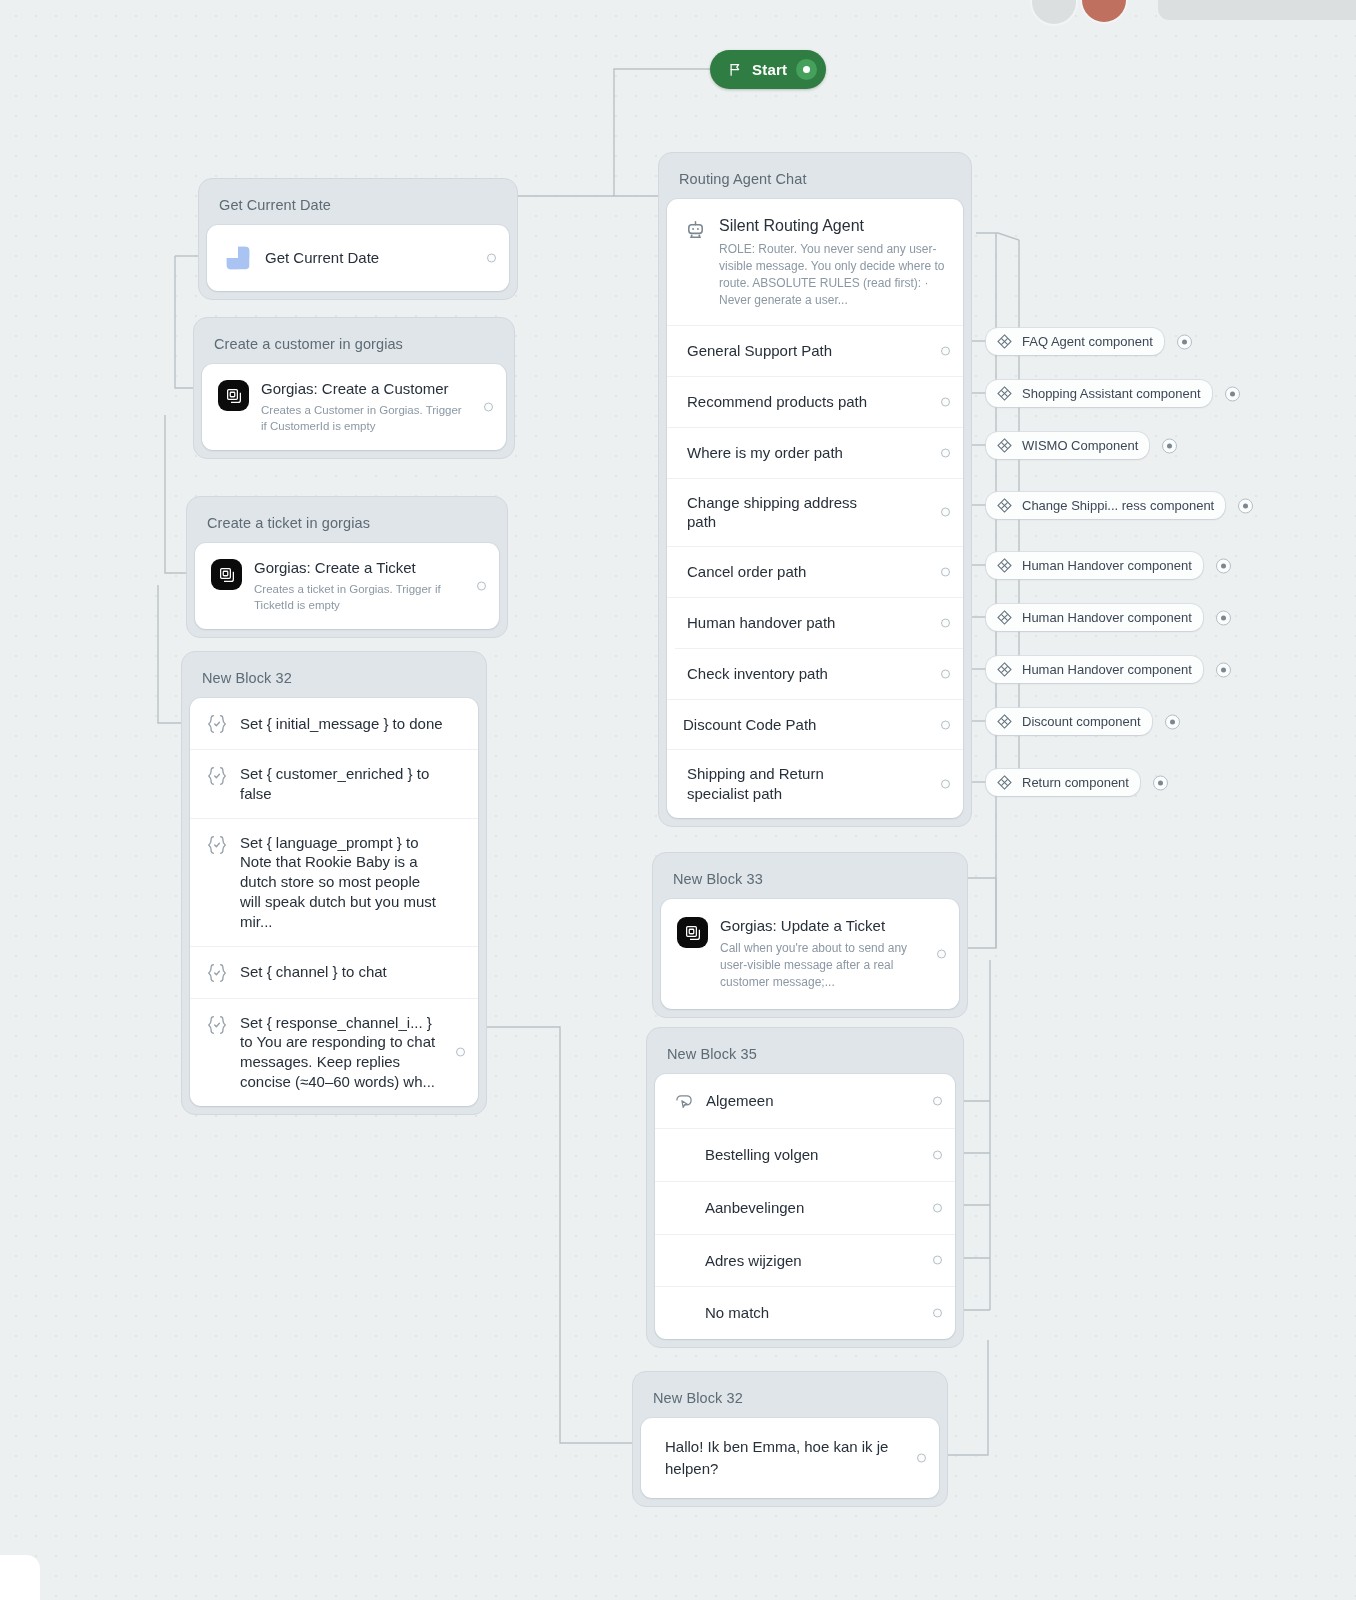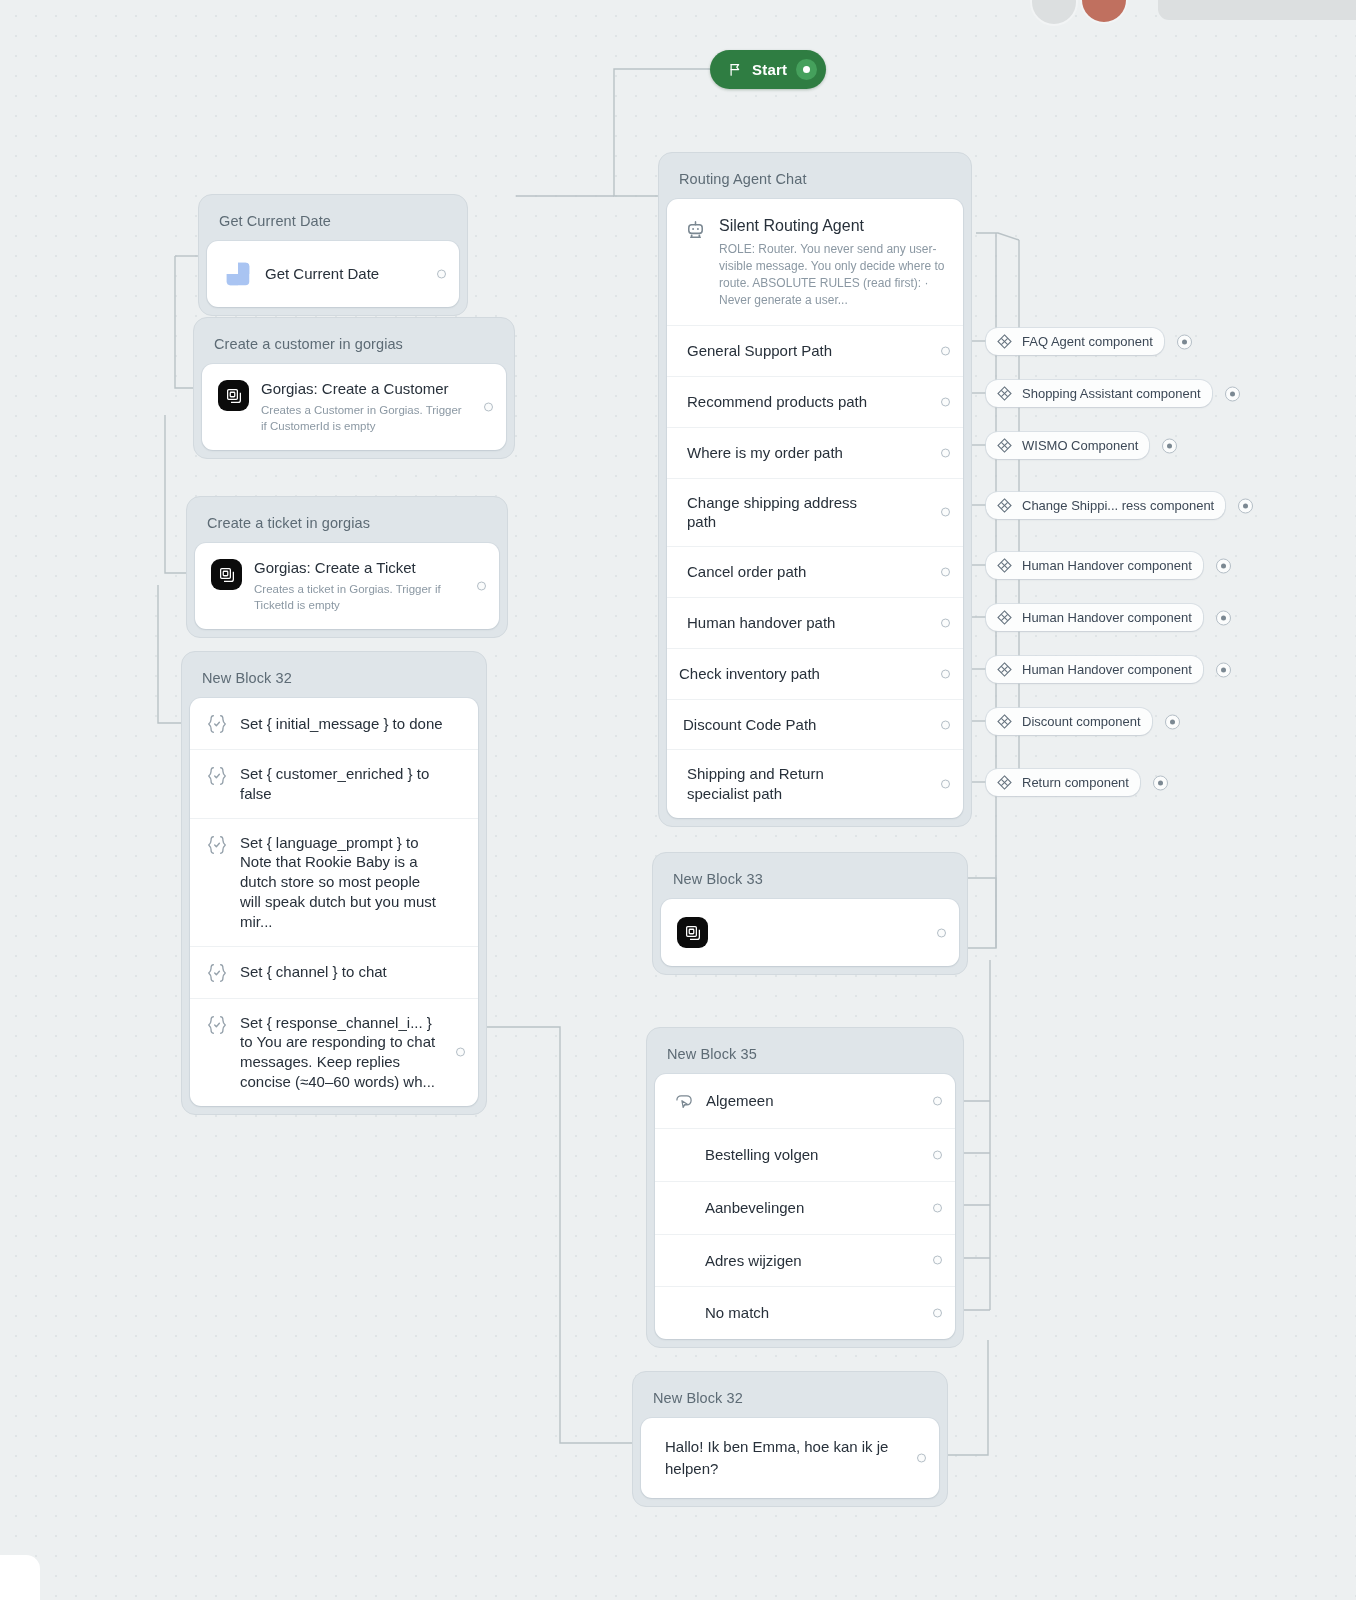--- a/index.html
+++ b/index.html
@@ -171,21 +171,21 @@
         <path d="M5 21V4"></path>
           <path d="M5 4h12l-3 4 3 4H5"></path>
       </svg>
     </span>
     <span class="lbl">Start</span>
     <span class="sport">
         <i></i>
       </span>
   </div>
 
-  <div class="block" style="left:198px; top:194px; width:270px;">
+  <div class="block" style="left:198px; top:178px; width:320px;">
     <div class="block-title">Get Current Date</div>
     <div class="card">
       <div class="row" style="align-items:center; padding-top:18px; padding-bottom:18px;">
         <span class="ic ic-date">
           <svg viewBox="0 0 32 32" width="30" height="30">
             <path d="M16 4 h8 a4 4 0 0 1 4 4 v8 h-12 z" fill="#a9c4f2"></path>
             <path d="M8 16 h8 v12 h-8 a4 4 0 0 1 -4 -4 v-8 z" fill="#a9c4f2" transform="translate(0,0)"></path>
             <path d="M4 8 a4 4 0 0 1 4 -4 h8 v12 h-12 z" fill="#ffffff"></path>
             <path d="M16 16 h12 v8 a4 4 0 0 1 -4 4 h-8 z" fill="#a9c4f2"></path>
             <path d="M4 16 h12 v12 h-8 a4 4 0 0 1 -4 -4 z" fill="#ffffff"></path>
@@ -343,21 +343,21 @@
         <span class="port"></span>
       </div>
       <div class="row" style="align-items:center; padding:15px 34px 15px 20px;">
         <span class="row-title">Cancel order path</span>
         <span class="port"></span>
       </div>
       <div class="row" style="align-items:center; padding:15px 34px 15px 20px;">
         <span class="row-title">Human handover path</span>
         <span class="port"></span>
       </div>
-      <div class="row" style="align-items:center; padding:15px 34px 15px 12px;">
+      <div class="row" style="align-items:center; padding:15px 34px 15px 12px;margin-left:8px;">
         <span class="row-title">Check inventory path</span>
         <span class="port"></span>
       </div>
       <div class="row" style="align-items:center; padding:15px 34px 15px 16px;">
         <span class="row-title">Discount Code Path</span>
         <span class="port"></span>
       </div>
       <div class="row" style="align-items:center; padding:14px 34px 14px 20px;">
         <span class="row-title" style="max-width:170px;">Shipping and Return specialist path</span>
         <span class="port"></span>
@@ -496,20 +496,24 @@
     <div class="block-title">New Block 33</div>
     <div class="card">
       <div class="row" style="padding:17px 34px 18px 16px;">
         <span class="ic ic-gorgias">
           <svg viewBox="0 0 24 24" width="18" height="18" fill="none" stroke="#ffffff" stroke-width="1.7">
             <rect x="3.5" y="3.5" width="13" height="13" rx="1.5"></rect>
             <rect x="7" y="7" width="6" height="6" rx="1"></rect>
             <path d="M20.5 7.5v10a3 3 0 0 1-3 3H8"></path>
           </svg>
         </span>
+        <span>
+          <span class="row-title" style="display:block;">Gorgias: Update a Ticket</span>
+          <span class="row-sub" style="display:block; max-width:196px; font-size:12px; margin-top:4px;">Call when you're about to send any user-visible message after a real customer message;...</span>
+        </span>
         <span class="port"></span>
       </div>
     </div>
   </div>
 
   <div class="block" style="left:646px; top:1027px; width:318px;">
     <div class="block-title">New Block 35</div>
     <div class="card">
       <div class="row" style="align-items:center; padding:16px 18px 16px 18px;">
         <span class="ic ic-intent">

